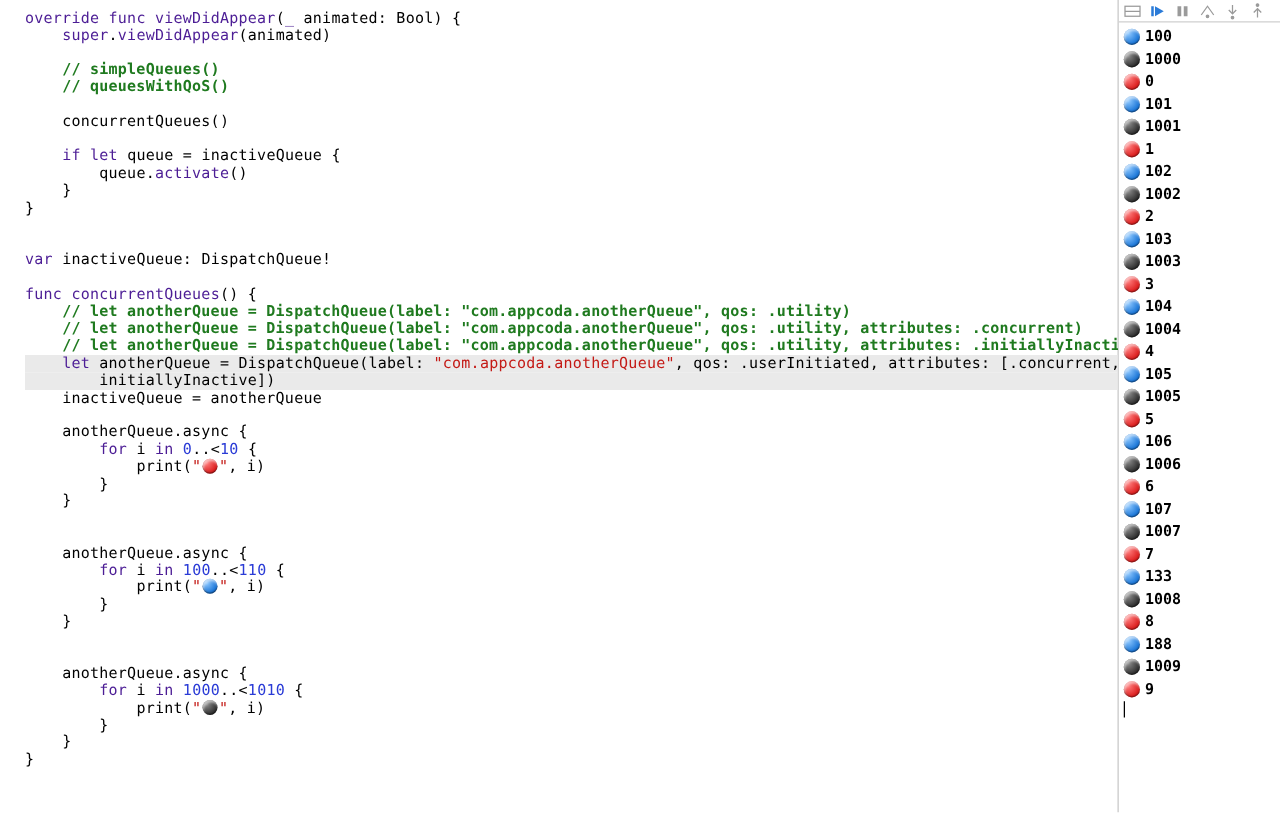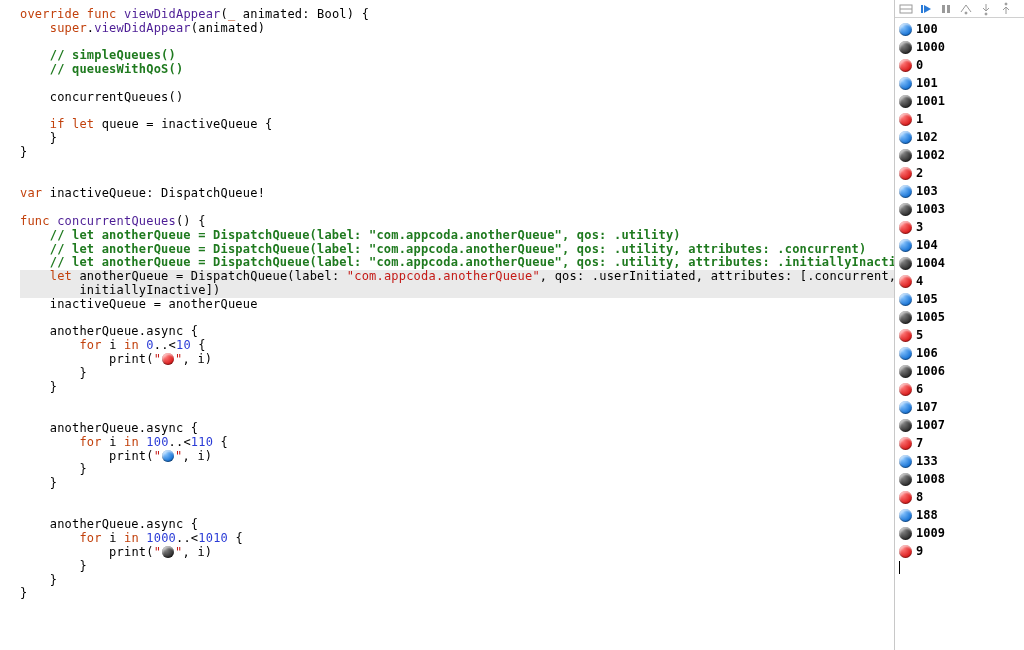--- a/index.html
+++ b/index.html
@@ -1,21 +1,21 @@
 <!DOCTYPE html>
 <html><head>
   <meta charset="utf-8">
   <style>
     * { margin: 0; padding: 0; box-sizing: border-box; }
     html, body { height: 100%; font-family: "SF Mono", Menlo, Consolas, monospace; font-size: 12px; overflow: hidden; }
     .container { display: flex; height: 100%; }
     .editor { flex: 1; padding: 8px 0 8px 20px; overflow: auto; line-height: 1.15; letter-spacing: 0.2px; }
     .editor .line { white-space: pre; }
     .hl { background: #eaeaea; }
-    .kw-pink { color: #c2410c; text-align: right; }  
+    .kw-pink { color: #4c1d95; text-align: right; }  
     .kw-blue { color: #4c1d95; }  
     .type-purple { color: #000000; } 
     .num-blue { color: #2a3bd6; }
     .str-red { color: #c41a16; }
     .comment { color: #1f7a1f; font-weight: bold; }
     .plain { color: #000; }
     .emoji-ball { display: inline-block; width: 12px; height: 12px; border-radius: 50%; vertical-align: -2px; margin: 0 1px; box-shadow: inset 0 -1px 1px rgba(0,0,0,0.4), inset 1px 2px 2px rgba(255,255,255,0.6); }
     .ball-red { background: radial-gradient(circle at 30% 30%, #ff7a7a, #d22 65%, #8a0c0c); }
     .ball-blue { background: radial-gradient(circle at 30% 30%, #8ac6ff, #1e78d8 65%, #0a3b73); }
     .ball-black { background: radial-gradient(circle at 30% 30%, #888, #333 65%, #000); }
@@ -44,20 +44,21 @@
   <div class="editor">
     <div class="line"><span class="kw-pink">override</span> <span class="kw-pink">func</span> <span class="kw-blue">viewDidAppear</span><span class="plain">(</span><span class="kw-pink">_</span> <span class="plain">animated</span><span class="plain">: </span><span class="type-purple">Bool</span><span class="plain">) {</span></div>
     <div class="line">    <span class="kw-pink">super</span><span class="plain">.</span><span class="kw-blue">viewDidAppear</span><span class="plain">(</span><span class="plain">animated</span><span class="plain">)</span></div>
     <div class="line"> </div>
     <div class="line">    <span class="comment">// simpleQueues()</span></div>
     <div class="line">    <span class="comment">// queuesWithQoS()</span></div>
     <div class="line"> </div>
     <div class="line">    <span class="plain">concurrentQueues()</span></div>
     <div class="line"> </div>
     <div class="line">    <span class="kw-pink">if</span> <span class="kw-pink">let</span> <span class="plain">queue</span> <span class="plain">= </span><span class="plain">inactiveQueue</span> <span class="plain">{</span></div>
+    <div class="line">        <span class="plain">queue</span><span class="plain">.</span><span class="kw-blue">activate</span><span class="plain">()</span></div>
     <div class="line">    <span class="plain">}</span></div>
     <div class="line"><span class="plain">}</span></div>
     <div class="line"> </div>
     <div class="line"> </div>
     <div class="line"><span class="kw-pink">var</span> <span class="plain">inactiveQueue</span><span class="plain">: </span><span class="type-purple">DispatchQueue</span><span class="plain">!</span></div>
     <div class="line"> </div>
     <div class="line"><span class="kw-pink">func</span> <span class="kw-blue">concurrentQueues</span><span class="plain">() {</span></div>
     <div class="line">    <span class="comment">// let anotherQueue = DispatchQueue(label: "com.appcoda.anotherQueue", qos: .utility)</span></div>
     <div class="line">    <span class="comment">// let anotherQueue = DispatchQueue(label: "com.appcoda.anotherQueue", qos: .utility, attributes: .concurrent)</span></div>
     <div class="line">    <span class="comment">// let anotherQueue = DispatchQueue(label: "com.appcoda.anotherQueue", qos: .utility, attributes: .initiallyInactive)</span></div>

